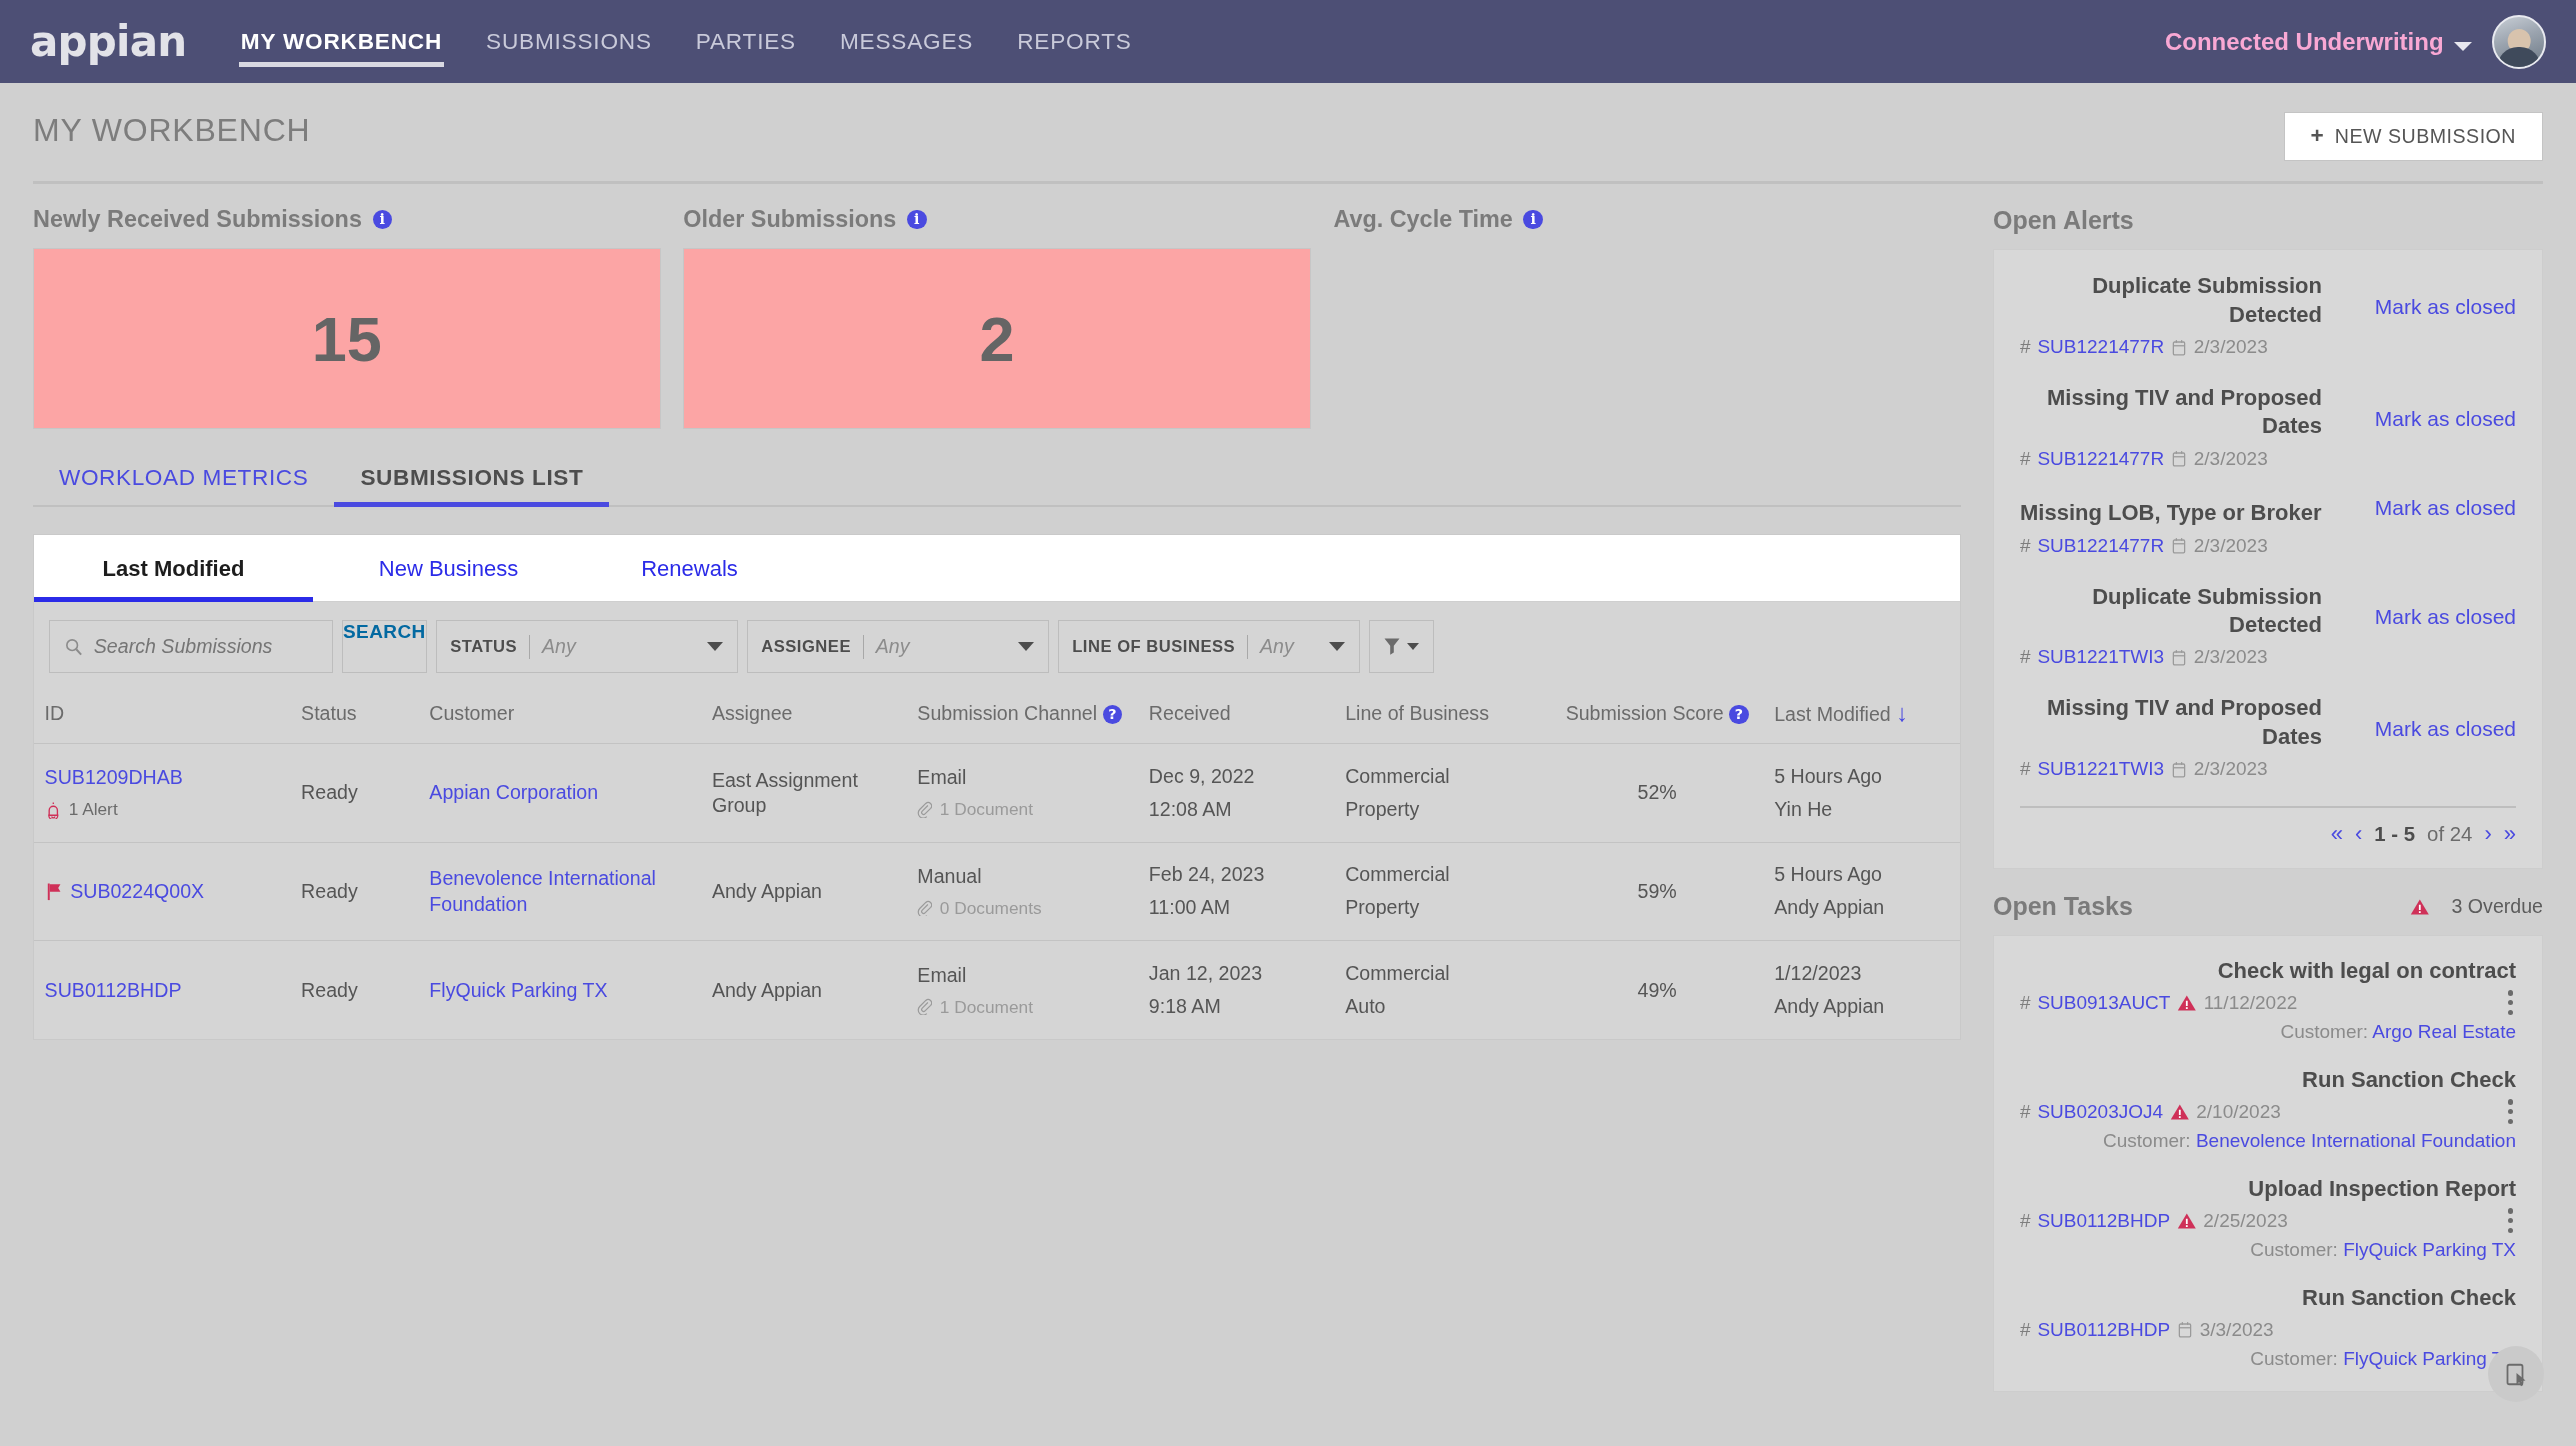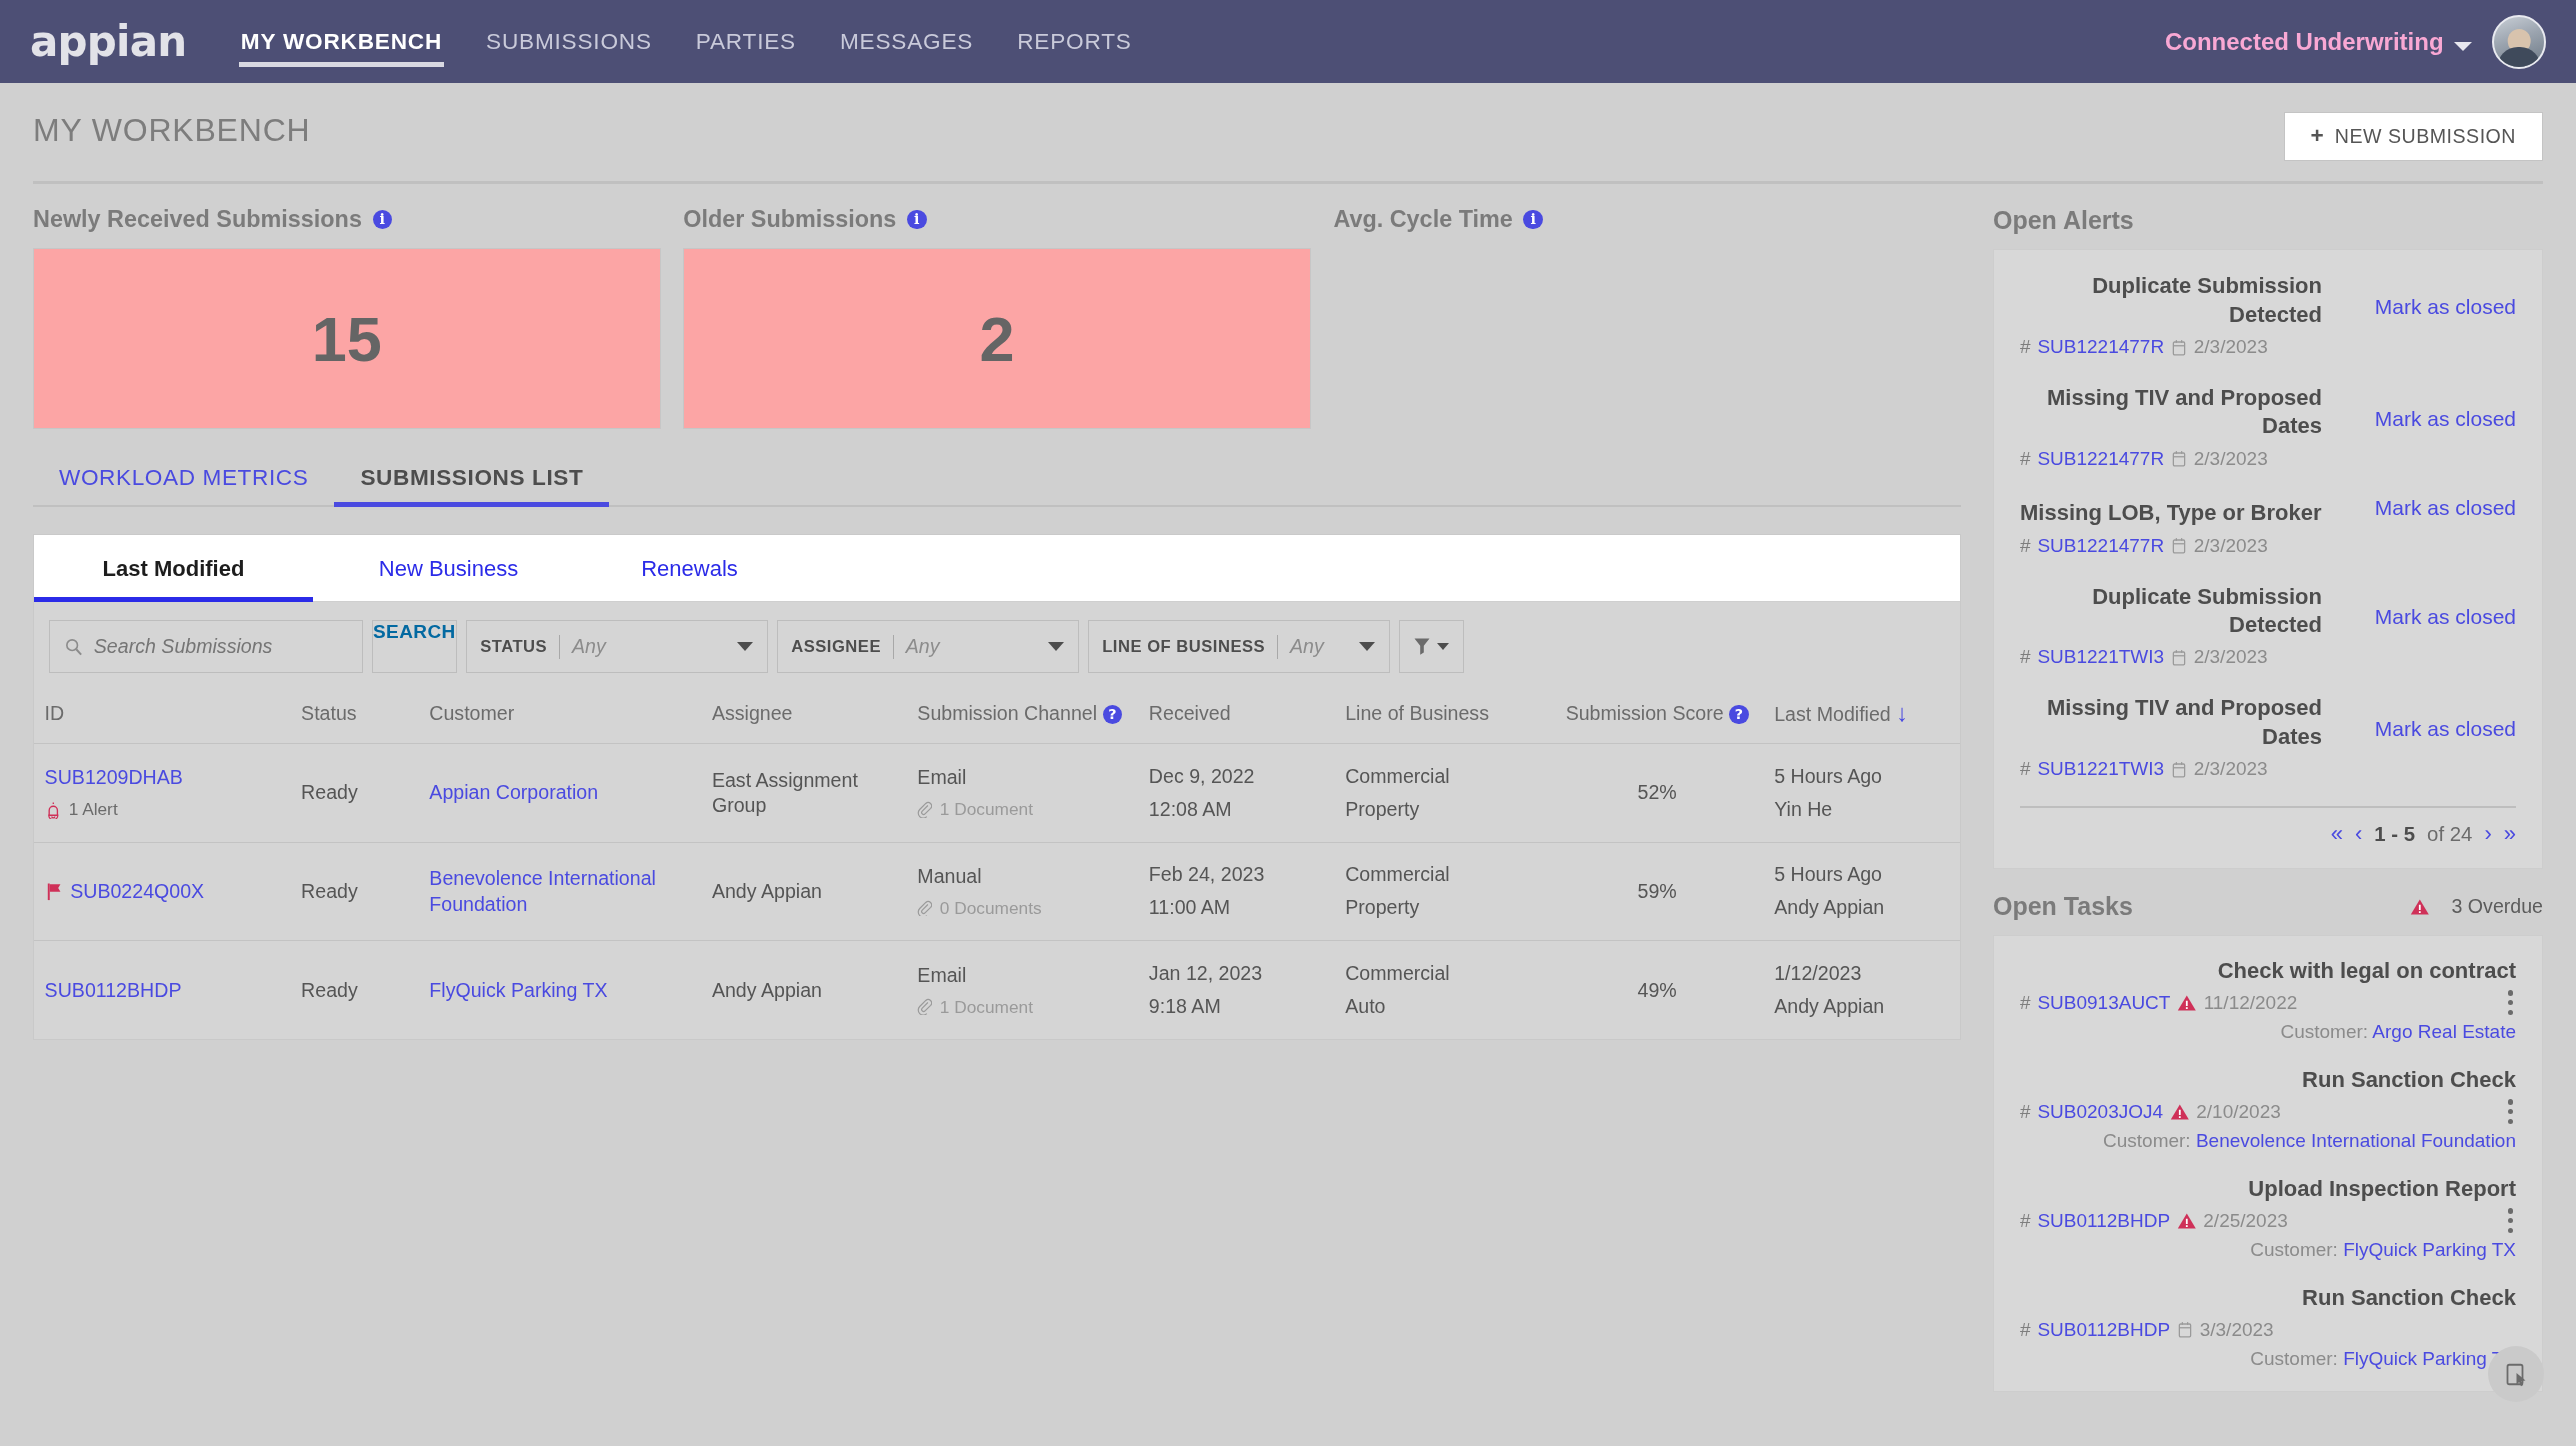--- a/index.html
+++ b/index.html
@@ -146,21 +146,21 @@
   }
   .sub-tab.t1 { width: 279px; }
   .sub-tab.t2 { width: 271px; }
   .sub-tab.t3 { width: 211px; }
 
   
   .filter-row {
     display: flex; align-items: center; gap: 9px; padding: 18px 15px 13.6px;
   }
   .search-box {
-    width: 314px; height: 53px; background: #d5d5d5;
+    width: 284px; height: 53px; background: #d5d5d5;
     border: 0.8px solid #bdbdbd; display: flex; align-items: center;
     padding: 0 13.6px; gap: 10.6px;
   }
   .search-icon { width: 19.6px; height: 19.6px; flex: none; }
   .search-input {
     border: none; outline: none; background: transparent; width: 100%;
     font-size: 19.6px; font-style: italic; color: #8c8c8c;
     font-family: "Liberation Sans", sans-serif;
   }
   .search-btn {

